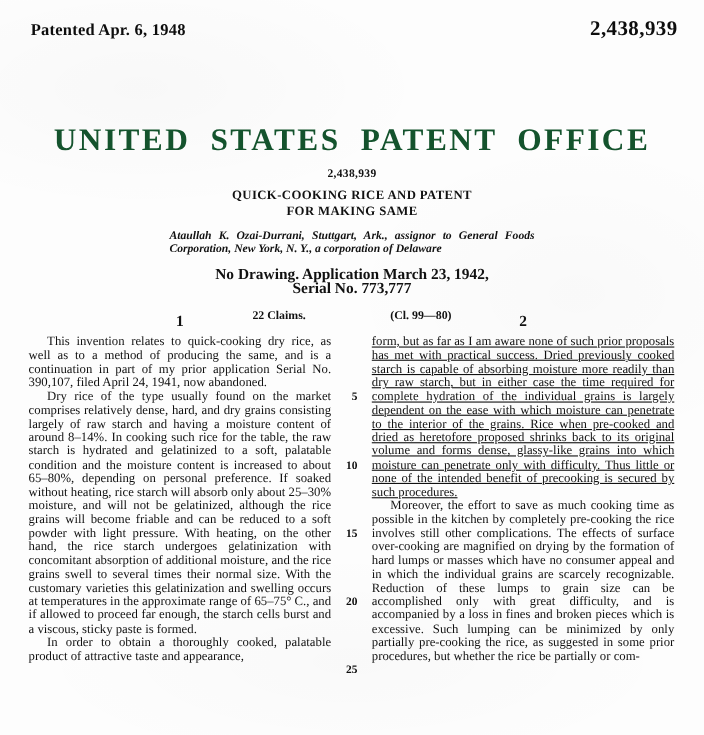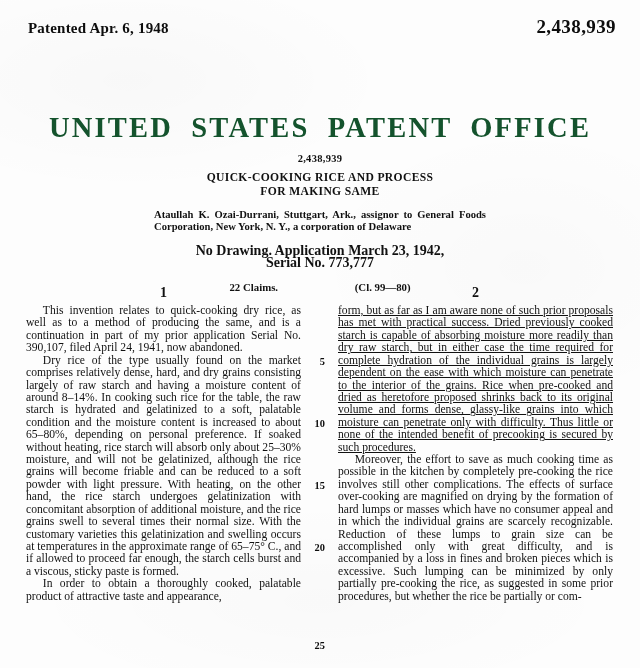--- a/index.html
+++ b/index.html
@@ -91,20 +91,21 @@
     line-height: 13.5px;
   }
   .tb-inventor {
     margin-top: 11px;
     font-weight: bold;
     font-size: 10.6px;
     line-height: 12.4px;
     text-align: justify;
     text-align-last: left;
     padding: 0 34px;
+    font-style: italic;
   }
   .tb-appl {
     margin-top: 11px;
     font-weight: bold;
     font-size: 14px;
     line-height: 12.6px;
   }
   .tb-claims {
     margin-top: 11px;
     font-weight: bold;
@@ -172,21 +173,21 @@
   <div class="doc-header">
     <div class="patented-date">Patented Apr. 6, 1948</div>
     <div class="patent-number">2,438,939</div>
   </div>
 
   <div class="office-title">UNITED STATES PATENT OFFICE</div>
 
   <div class="title-block">
     <div class="tb-number">2,438,939</div>
     <div class="tb-title">
-      <div>QUICK-COOKING RICE AND PROCESS</div>
+      <div>QUICK-COOKING RICE AND PATENT</div>
       <div>FOR MAKING SAME</div>
     </div>
     <div class="tb-inventor">Ataullah K. Ozai-Durrani, Stuttgart, Ark., assignor to General Foods Corporation, New York, N. Y., a corporation of Delaware</div>
     <div class="tb-appl">
       <div>No Drawing.  Application March 23, 1942,</div>
       <div>Serial No. 773,777</div>
     </div>
     <div class="tb-claims">
       <span>22 Claims.</span>
       <span class="claims-cl">(Cl. 99—80)</span>
@@ -200,21 +201,21 @@
         <p>Dry rice of the type usually found on the market comprises relatively dense, hard, and dry grains consisting largely of raw starch and having a moisture content of around 8–14%. In cooking such rice for the table, the raw starch is hydrated and gelatinized to a soft, palatable condition and the moisture content is increased to about 65–80%, depending on personal preference. If soaked without heating, rice starch will absorb only about 25–30% moisture, and will not be gelatinized, although the rice grains will become friable and can be reduced to a soft powder with light pressure. With heating, on the other hand, the rice starch undergoes gelatinization with concomitant absorption of additional moisture, and the rice grains swell to several times their normal size. With the customary varieties this gelatinization and swelling occurs at temperatures in the approximate range of 65–75° C., and if allowed to proceed far enough, the starch cells burst and a viscous, sticky paste is formed.</p>
         <p>In order to obtain a thoroughly cooked, palatable product of attractive taste and appearance,</p>
       </div>
   </div>
 
   <div class="gutter">
       <span style="top: 71px;">5</span>
       <span style="top: 133px;">10</span>
       <span style="top: 195px;">15</span>
       <span style="top: 257px;">20</span>
-      <span style="top: 319px; margin-top: 36px;">25</span>
+      <span style="top: 319px;">25</span>
     </div>
 
   <div class="col col-right">
     <div class="col-num">2</div>
     <div class="col-body">
         <p class="cont">form, but as far as I am aware none of such prior proposals has met with practical success. Dried previously cooked starch is capable of absorbing moisture more readily than dry raw starch, but in either case the time required for complete hydration of the individual grains is largely dependent on the ease with which moisture can penetrate to the interior of the grains. Rice when pre-cooked and dried as heretofore proposed shrinks back to its original volume and forms dense, glassy-like grains into which moisture can penetrate only with difficulty.  Thus little or none of the intended benefit of precooking is secured by such procedures.</p>
         <p>Moreover, the effort to save as much cooking time as possible in the kitchen by completely pre-cooking the rice involves still other complications.  The effects of surface over-cooking are magnified on drying by the formation of hard lumps or masses which have no consumer appeal and in which the individual grains are scarcely recognizable.  Reduction of these lumps to grain size can be accomplished only with great difficulty, and is accompanied by a loss in fines and broken pieces which is excessive.  Such lumping can be minimized by only partially pre-cooking the rice, as suggested in some prior procedures, but whether the rice be partially or com-</p>
       </div>
   </div>
 

